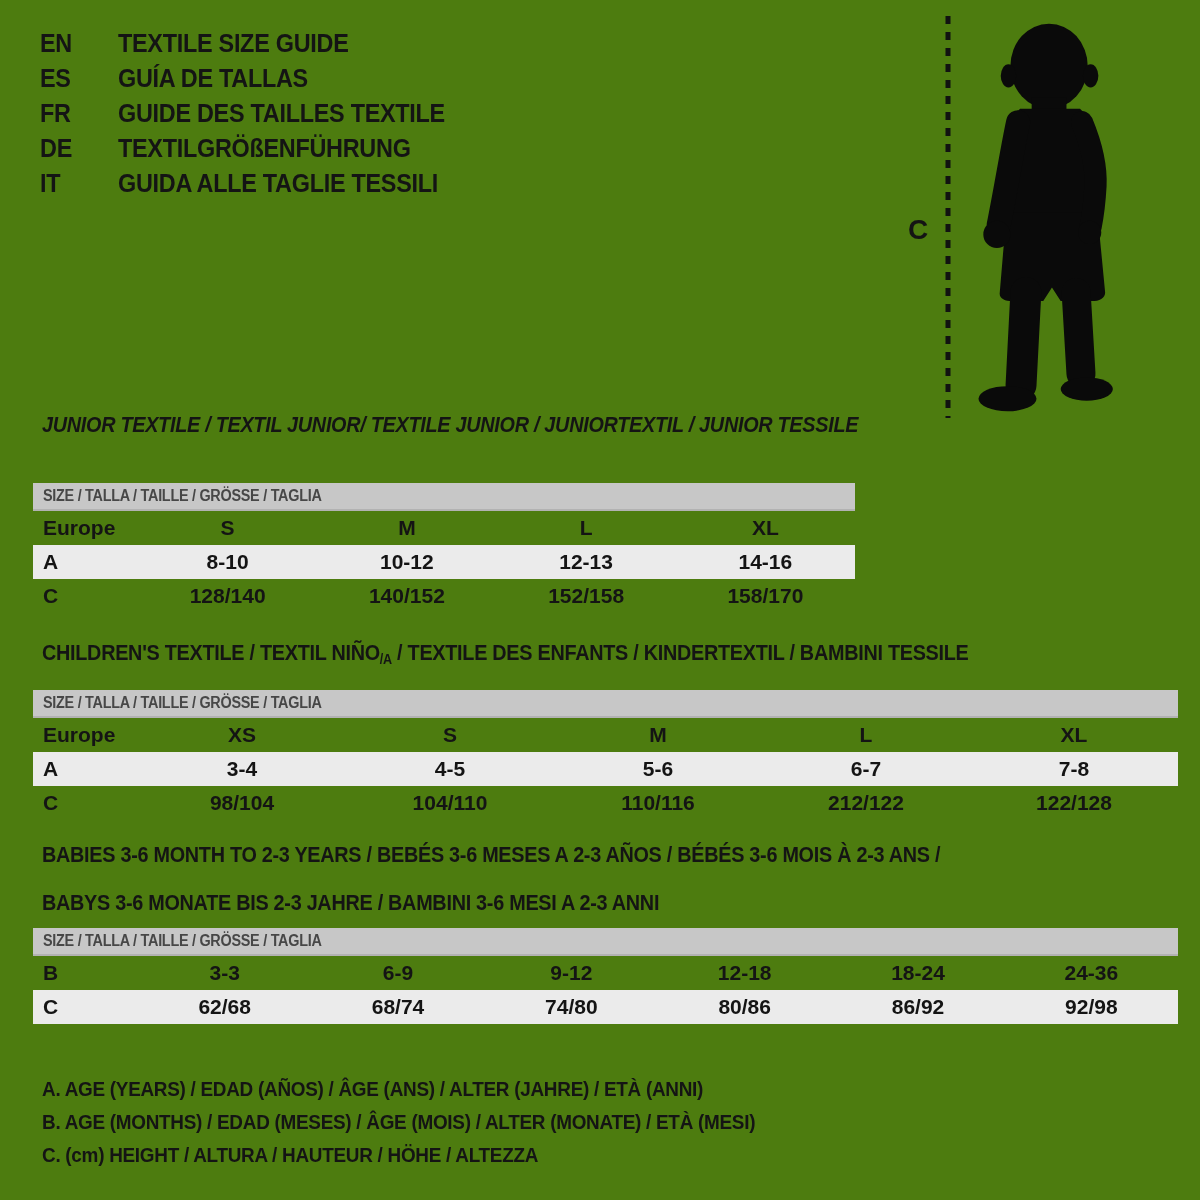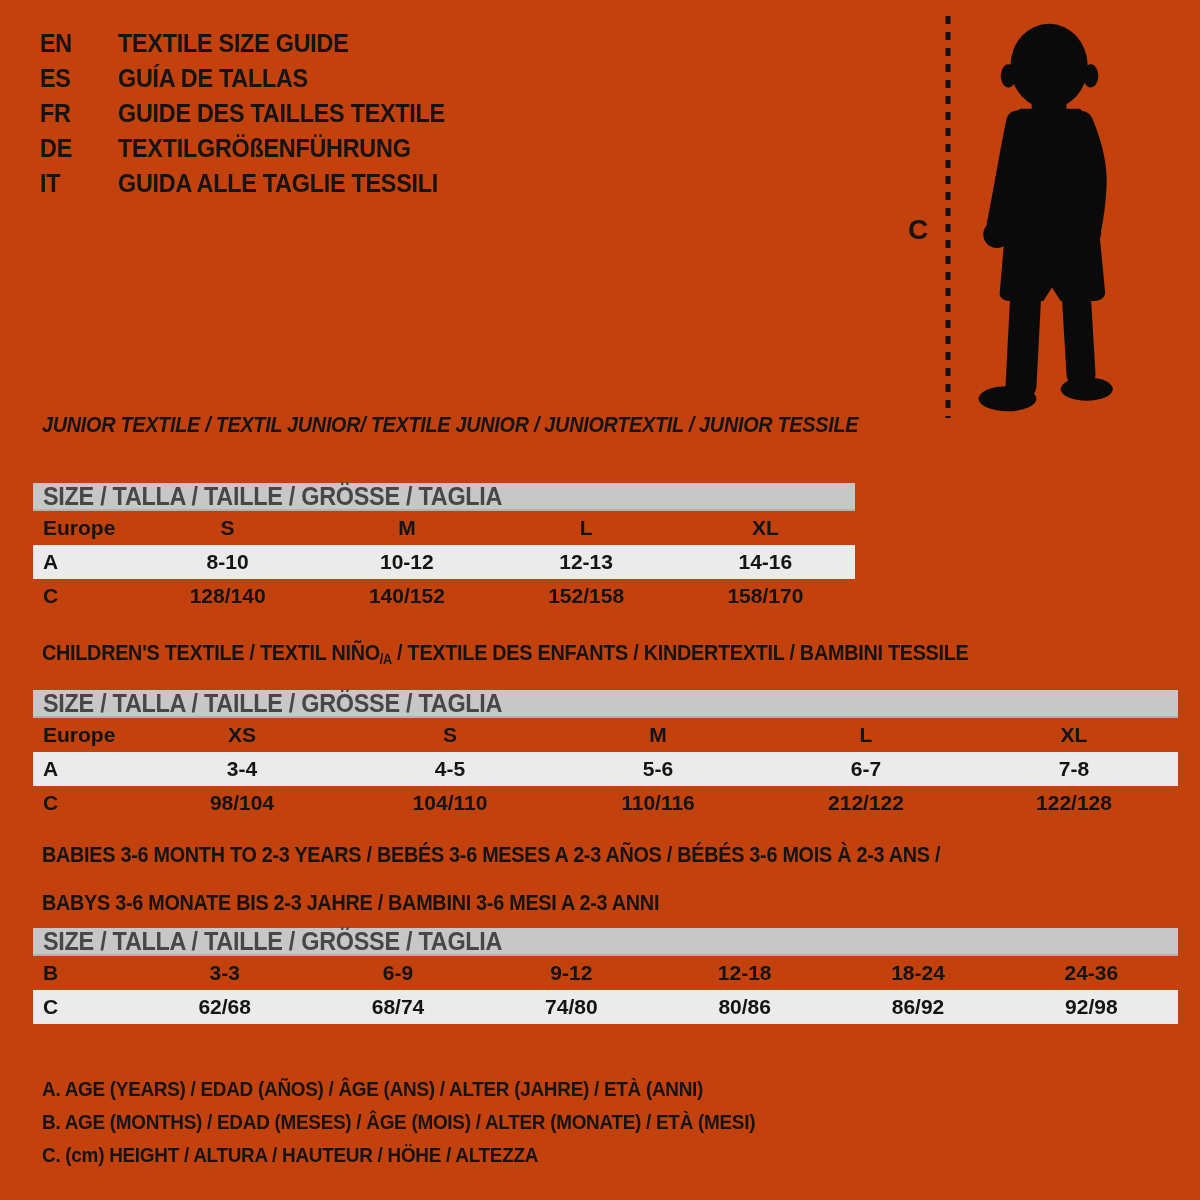--- a/index.html
+++ b/index.html
@@ -1,16 +1,16 @@
 <!DOCTYPE html>
 <html><head>
 <meta charset="utf-8">
 <style>
   html,body{margin:0;padding:0;background:#fff;}
-  .page{position:relative;width:1200px;height:1200px;background:#c2410c;overflow:hidden;
+  .page{position:relative;width:1200px;height:1200px;background:#4d7c0f;overflow:hidden;
         font-family:"Liberation Sans",sans-serif;font-weight:700;color:#141414;}
   .cond{display:inline-block;transform:scaleX(0.9);transform-origin:0 50%;white-space:nowrap;letter-spacing:-0.3px;}
 
   
   .langs{position:absolute;left:40px;top:26px;}
   .lang-row{display:flex;height:35px;align-items:center;font-size:26px;}
   .lang-code{width:78px;}
 
   
   .figure{position:absolute;left:0;top:0;width:1200px;height:430px;}
@@ -18,21 +18,21 @@
   .c-label{position:absolute;left:908px;top:214px;font-size:28px;}
   .baby{position:absolute;left:958px;top:14px;}
 
   
   .sec-title{position:absolute;left:42px;font-size:22px;}
   .sub{font-size:14px;vertical-align:-4px;}
 
   
   .tbl{position:absolute;left:33px;}
   .tbl-head{height:28px;background:#c7c7c7;border-bottom:2px solid #b2b2b2;box-sizing:border-box;
-            color:#474747;font-size:26px;line-height:26px;padding-left:10px;}
+            color:#474747;font-size:16px;line-height:26px;padding-left:10px;}
   .trow{display:grid;height:34px;align-items:center;font-size:21px;}
   .cols4{grid-template-columns:105px repeat(4,1fr);}
   .cols5{grid-template-columns:105px repeat(5,1fr);}
   .cols6{grid-template-columns:105px repeat(6,1fr);}
   .lbl{padding-left:10px;text-align:left;}
   .val{text-align:center;}
   .shaded{background:#ebebeb;}
   .w-junior{width:822px;}
   .w-wide{width:1145px;}
 

